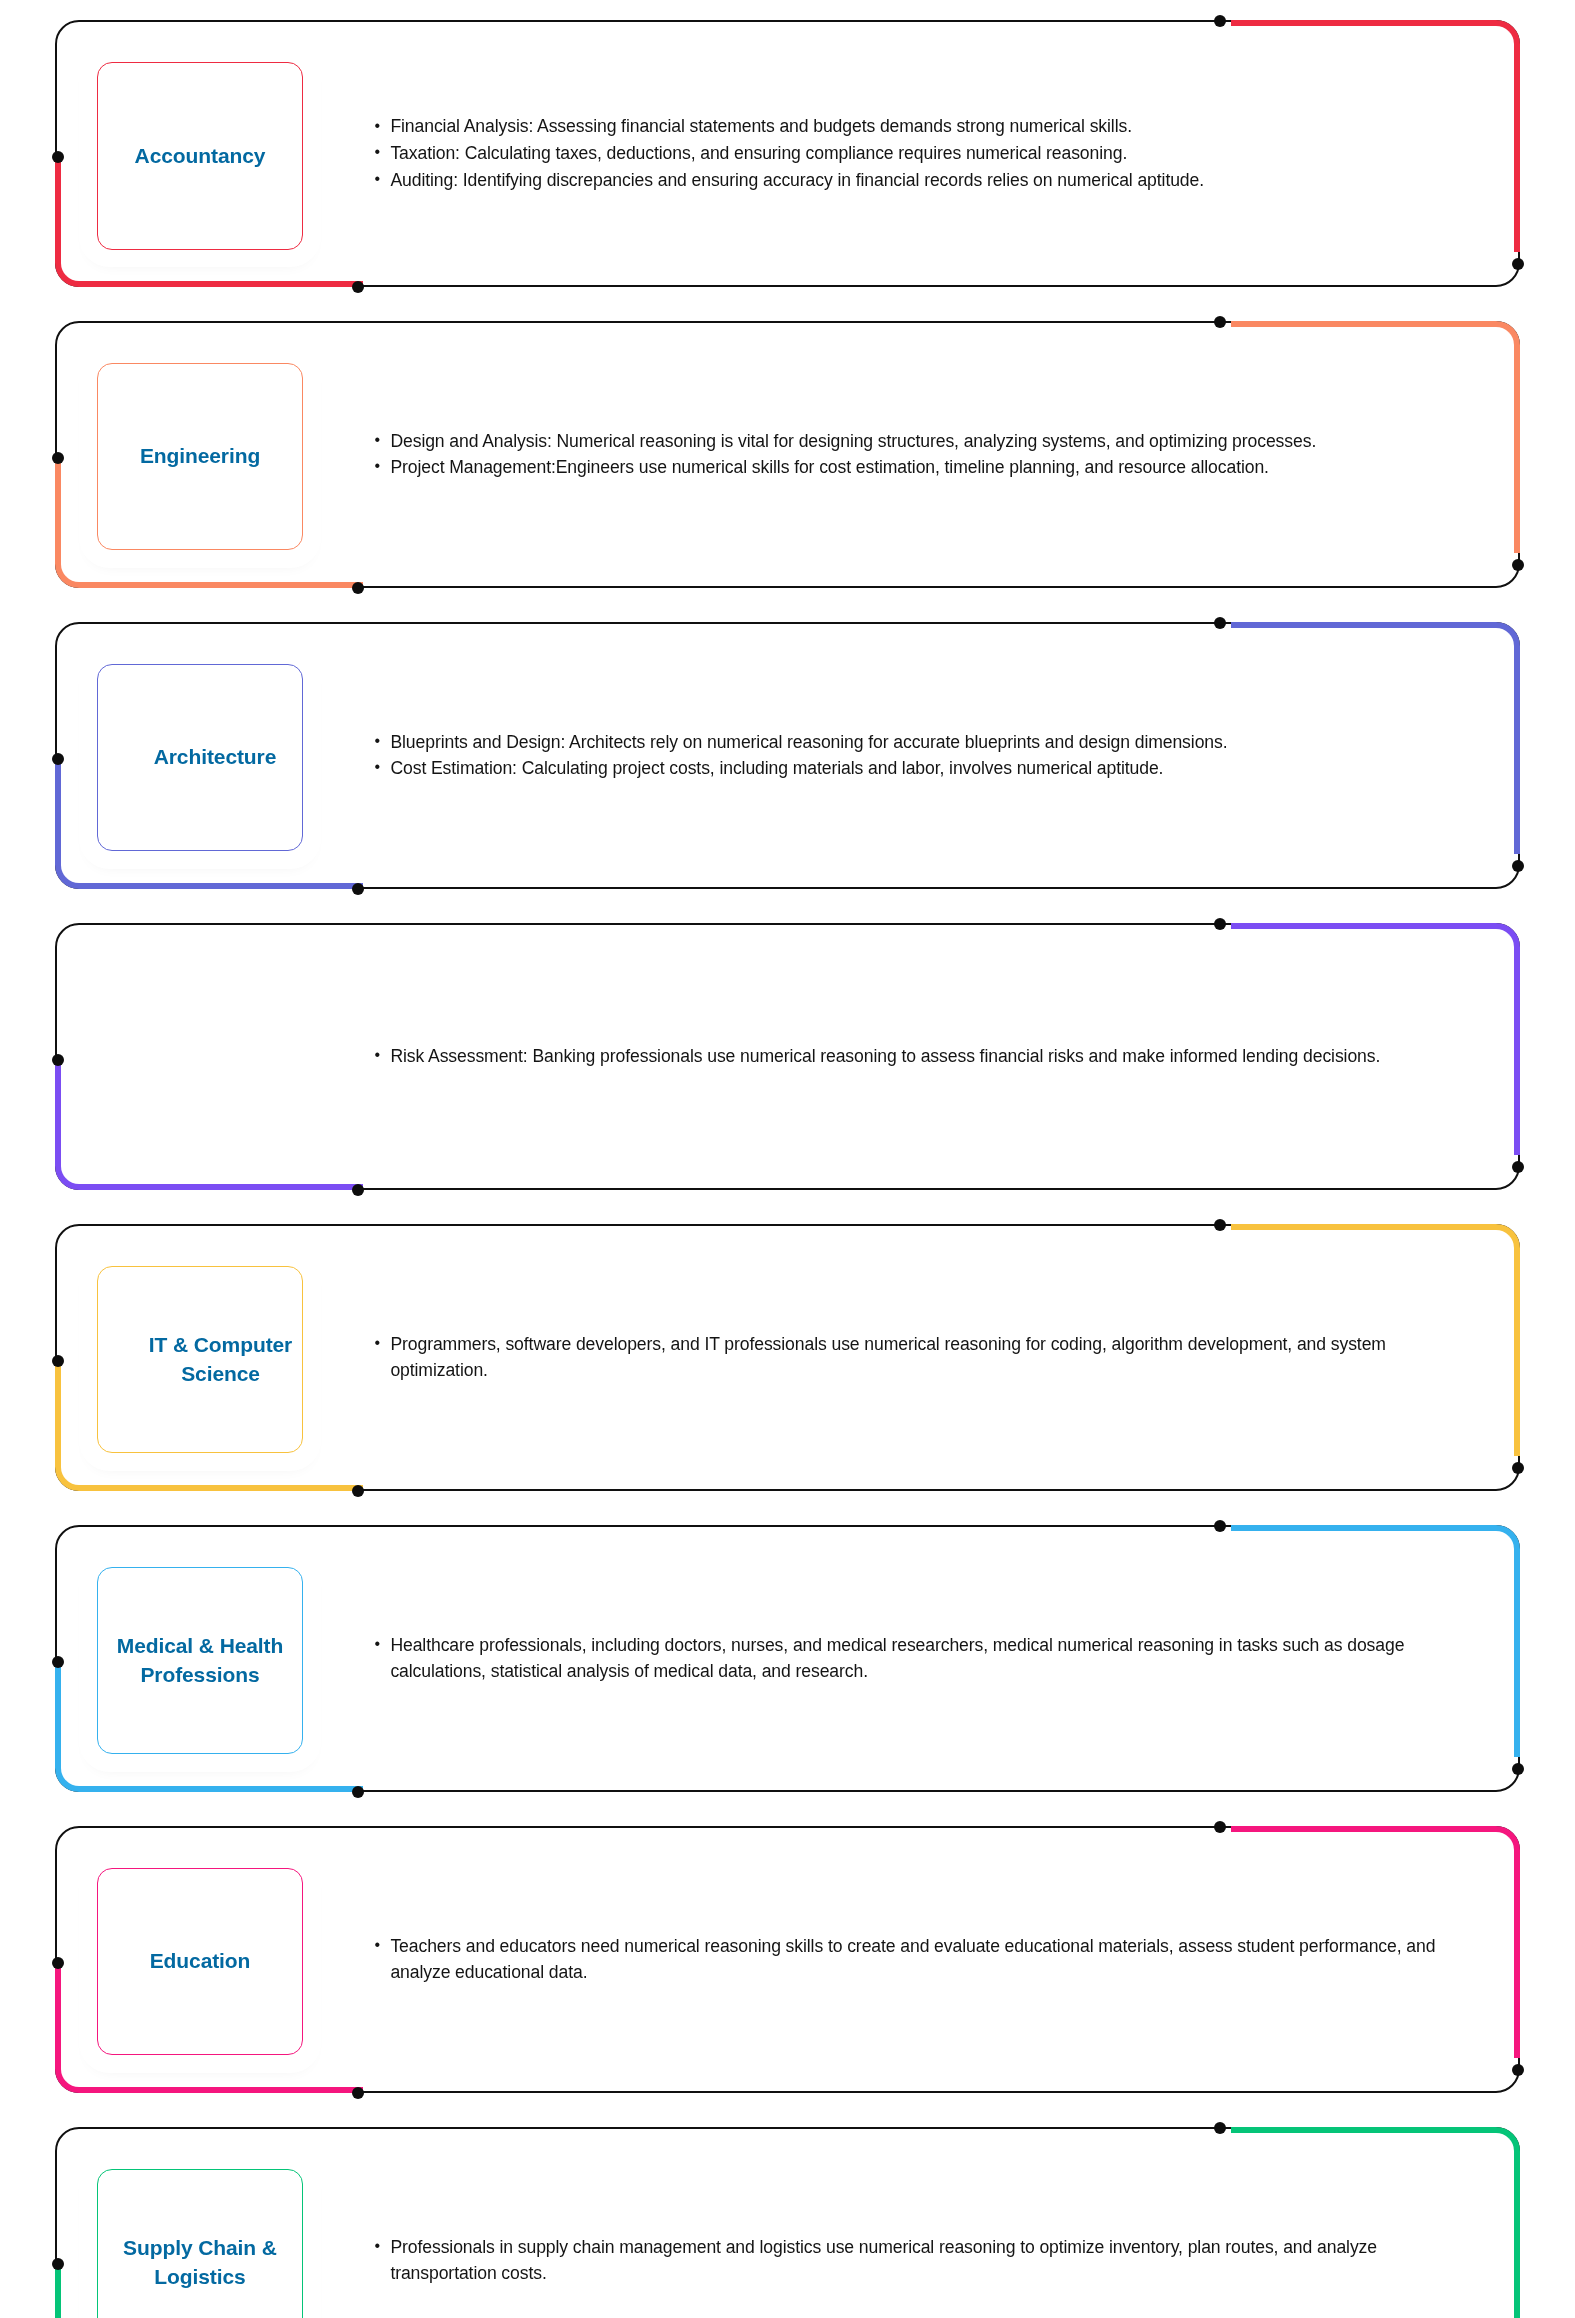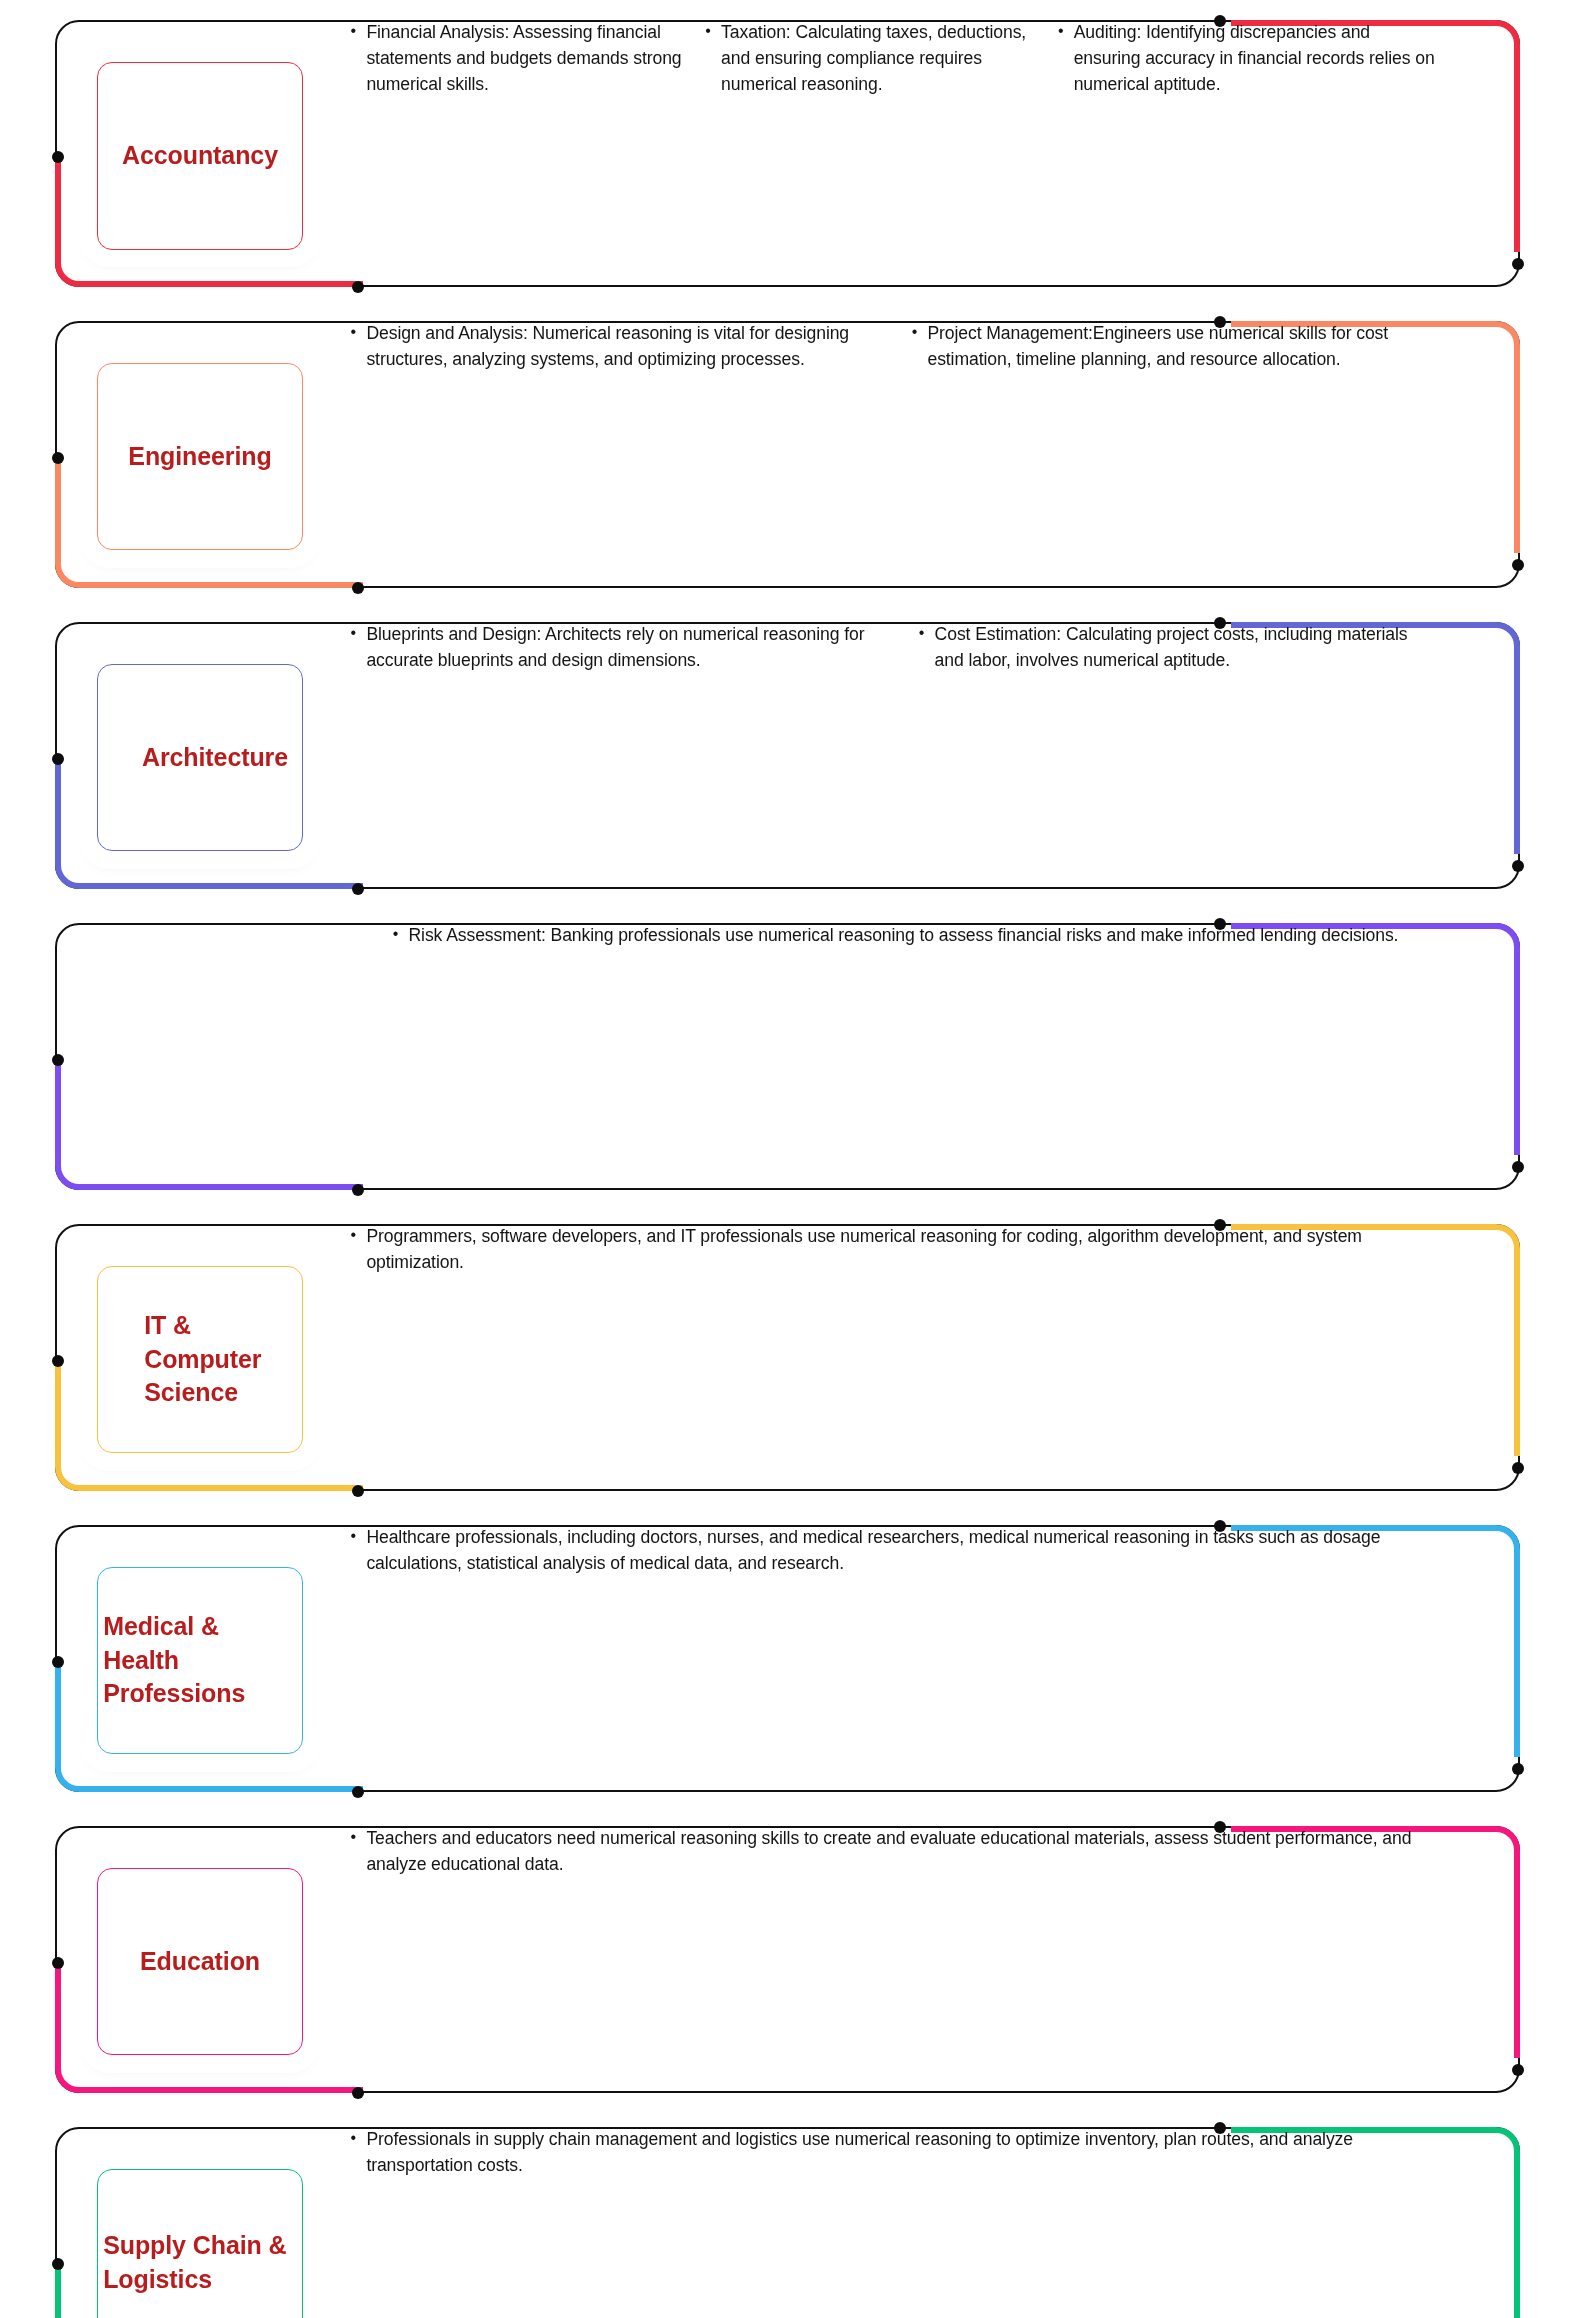--- a/index.html
+++ b/index.html
@@ -111,38 +111,38 @@
     right: 5.6px;
     bottom: 5.6px;
     border: 0.9px solid #cccccc;
     border-radius: 15px;
     display: flex;
     align-items: center;
     justify-content: center;
     box-sizing: border-box;
   }
   .label-text {
-    font-size: 25px;
+    font-size: 21px;
     font-weight: 700;
-    color: #b91c1c;
-    text-align: left;
+    color: #0369a1;
+    text-align: center;
     line-height: 1.35;
     letter-spacing: -0.1px;
     padding: 0 5.6px;
   }
 
   
   .bullets {
     position: absolute;
-    left: 346px;
+    left: 370px;
     top: 10.2px;
     width: 1113px;
     height: 267px;
     display: flex;
-    flex-direction: row;
+    flex-direction: column;
     justify-content: center;
     box-sizing: border-box;
     padding-right: 18.5px;
   }
   .bullet {
     position: relative;
     padding-left: 20.4px;
     font-size: 17.6px;
     line-height: 1.46;
     color: #141414;

